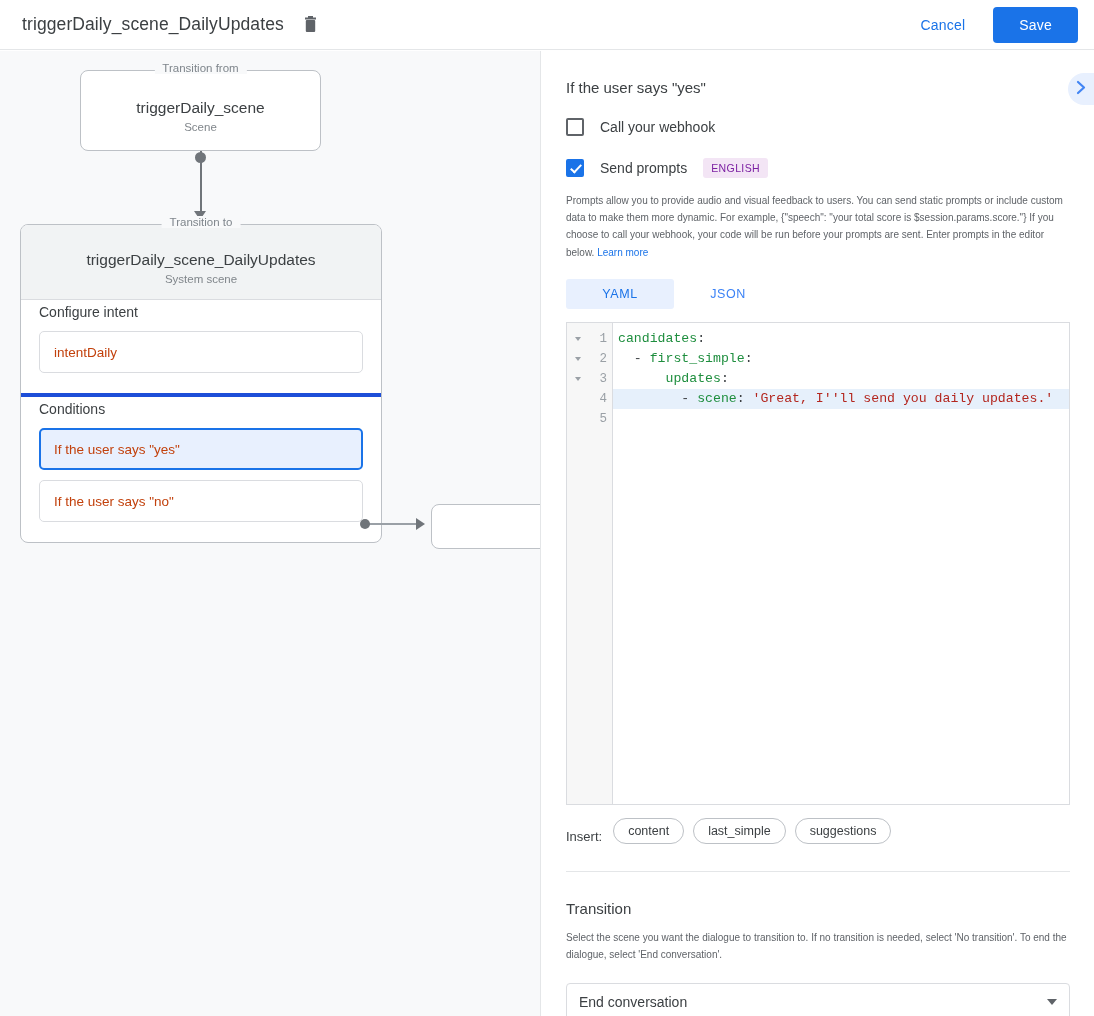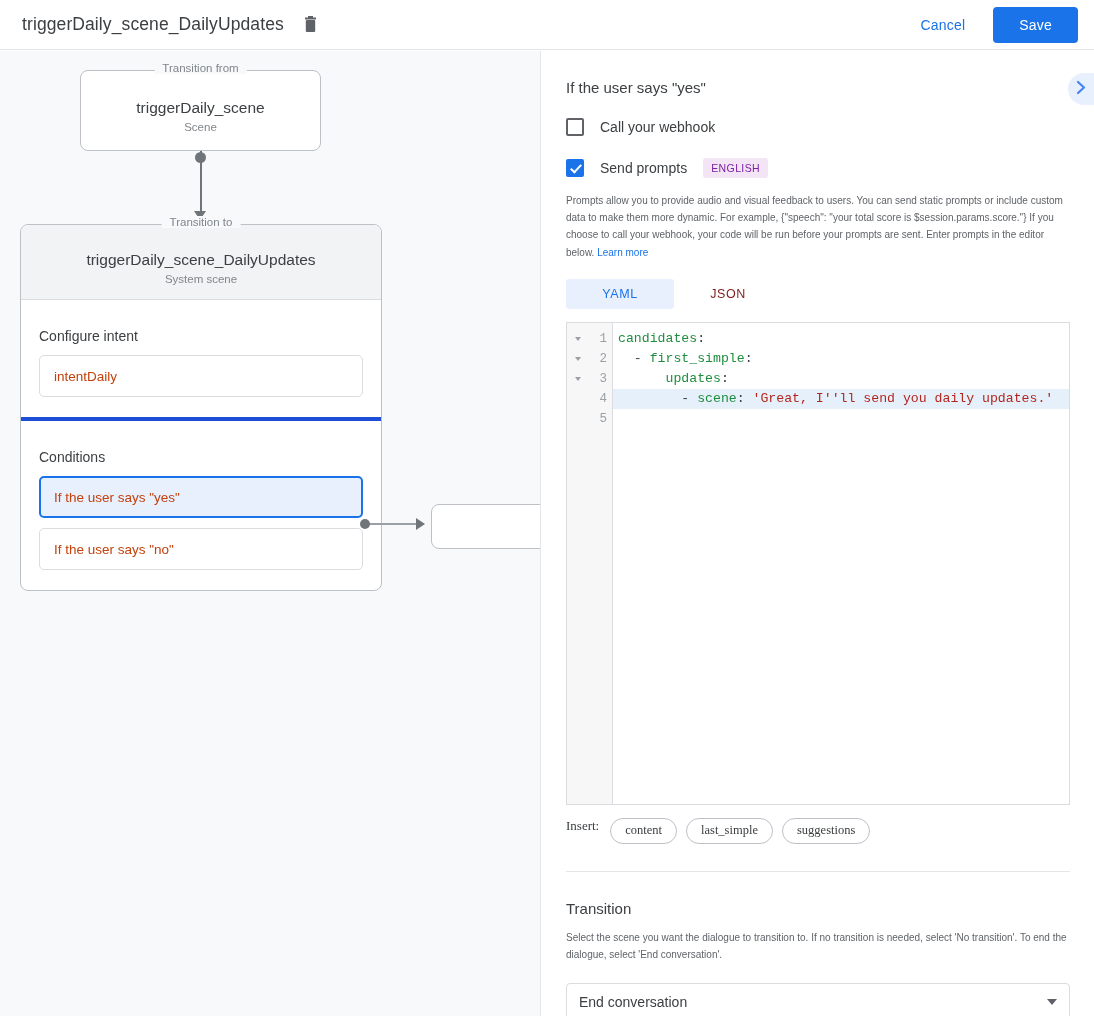--- a/index.html
+++ b/index.html
@@ -138,21 +138,21 @@
     width: 362px;
     border-radius: 8px;
     overflow: hidden;
     background: #ffffff;
   }
   .to-header {
     background: #f1f3f4;
     padding: 26px 10px 14px;
     border-bottom: 1px solid #dadce0;
   }
-  .to-section { padding: 28px 18px 20px; }
+  .to-section { padding: 4px 18px 20px; }
   .to-section + .to-section { border-top: 4px solid #1d4ed8; }
   .section-label {
     font-size: 14px;
     color: #3c4043;
     margin-bottom: 11px;
   }
   .pill-field {
     border: 1px solid #dadce0;
     border-radius: 5px;
     height: 42px;
@@ -279,21 +279,21 @@
   }
   .desc a { color: #1a73e8; text-decoration: none; }
 
   
   .tabs { display: flex; margin-bottom: 0; }
   .tab {
     width: 108px; height: 30px;
     display: flex; align-items: center; justify-content: center;
     font-size: 12.5px;
     letter-spacing: .6px;
-    color: #7f1d1d;
+    color: #3b82f6;
     cursor: pointer;
     border-radius: 3px;
   }
   .tab.active {
     background: #e8f0fe;
     color: #1a73e8;
   }
 
   
   .editor {
@@ -348,23 +348,22 @@
     font-size: 13.2px;
     white-space: pre;
     padding-left: 5px;
   }
   .code-line.hl { background: #e6f0fb; }
   .k { color: #1e8e3e; }
   .s { color: #b3261e; }
   .p { color: #3c4043; }
 
   .insert-row {
-    display: flex; align-items: flex-start;
+    display: flex; align-items: flex-end;
     margin-top: 13px;
-    font-family: Liberation Serif, serif;
   }
   .insert-label {
     font-size: 13px;
     color: #3c4043;
     margin-right: 11px;
   }
   .chip {
     border: 1px solid #bdc1c6;
     border-radius: 14px;
     height: 26px;

